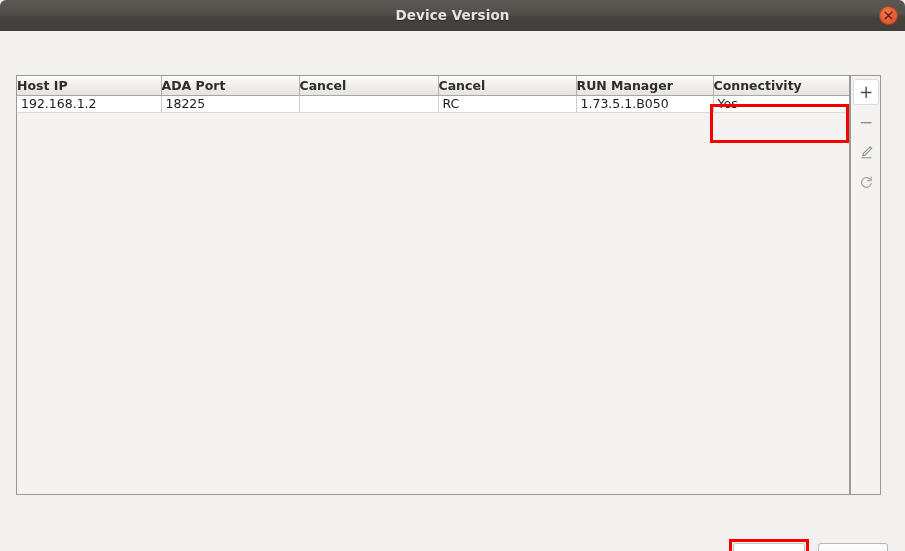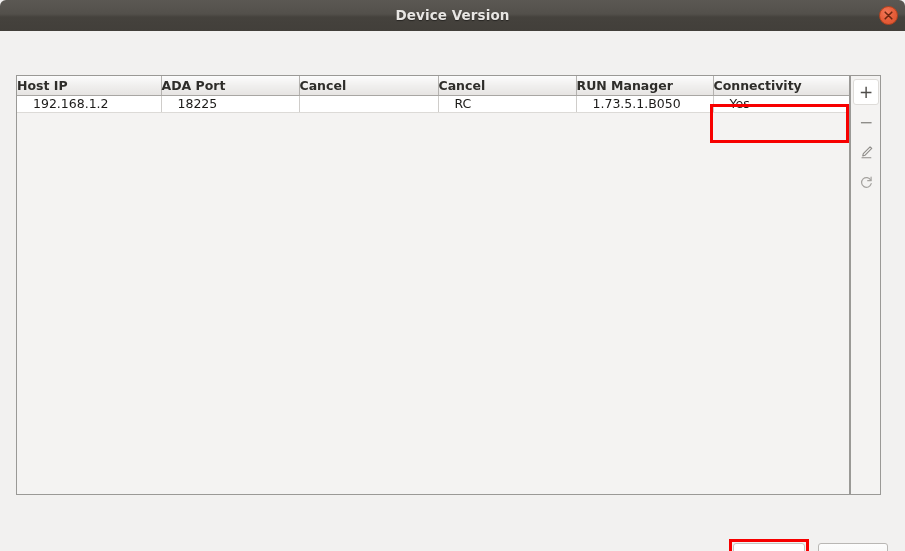--- a/index.html
+++ b/index.html
@@ -106,21 +106,21 @@
     margin-top: 40px;
   }
   table.device-table th:last-child { border-right: none; }
   table.device-table td {
     height: 17px;
     background: #ffffff;
     border-right: 1px solid #cfcdca;
     border-bottom: 1px solid #dcdad7;
     color: #1c1b19;
     font-size: 12.5px;
-    padding: 0 0 0 16px;
+    padding: 0 0 0 4px;
     text-align: left;
     box-sizing: border-box;
     white-space: nowrap;
     overflow: hidden;
   }
   table.device-table td:last-child { border-right: none; }
 
   .col-hostip   { width: 144px; }
   .col-adaport  { width: 138px; }
   .col-alias    { width: 139px; }

